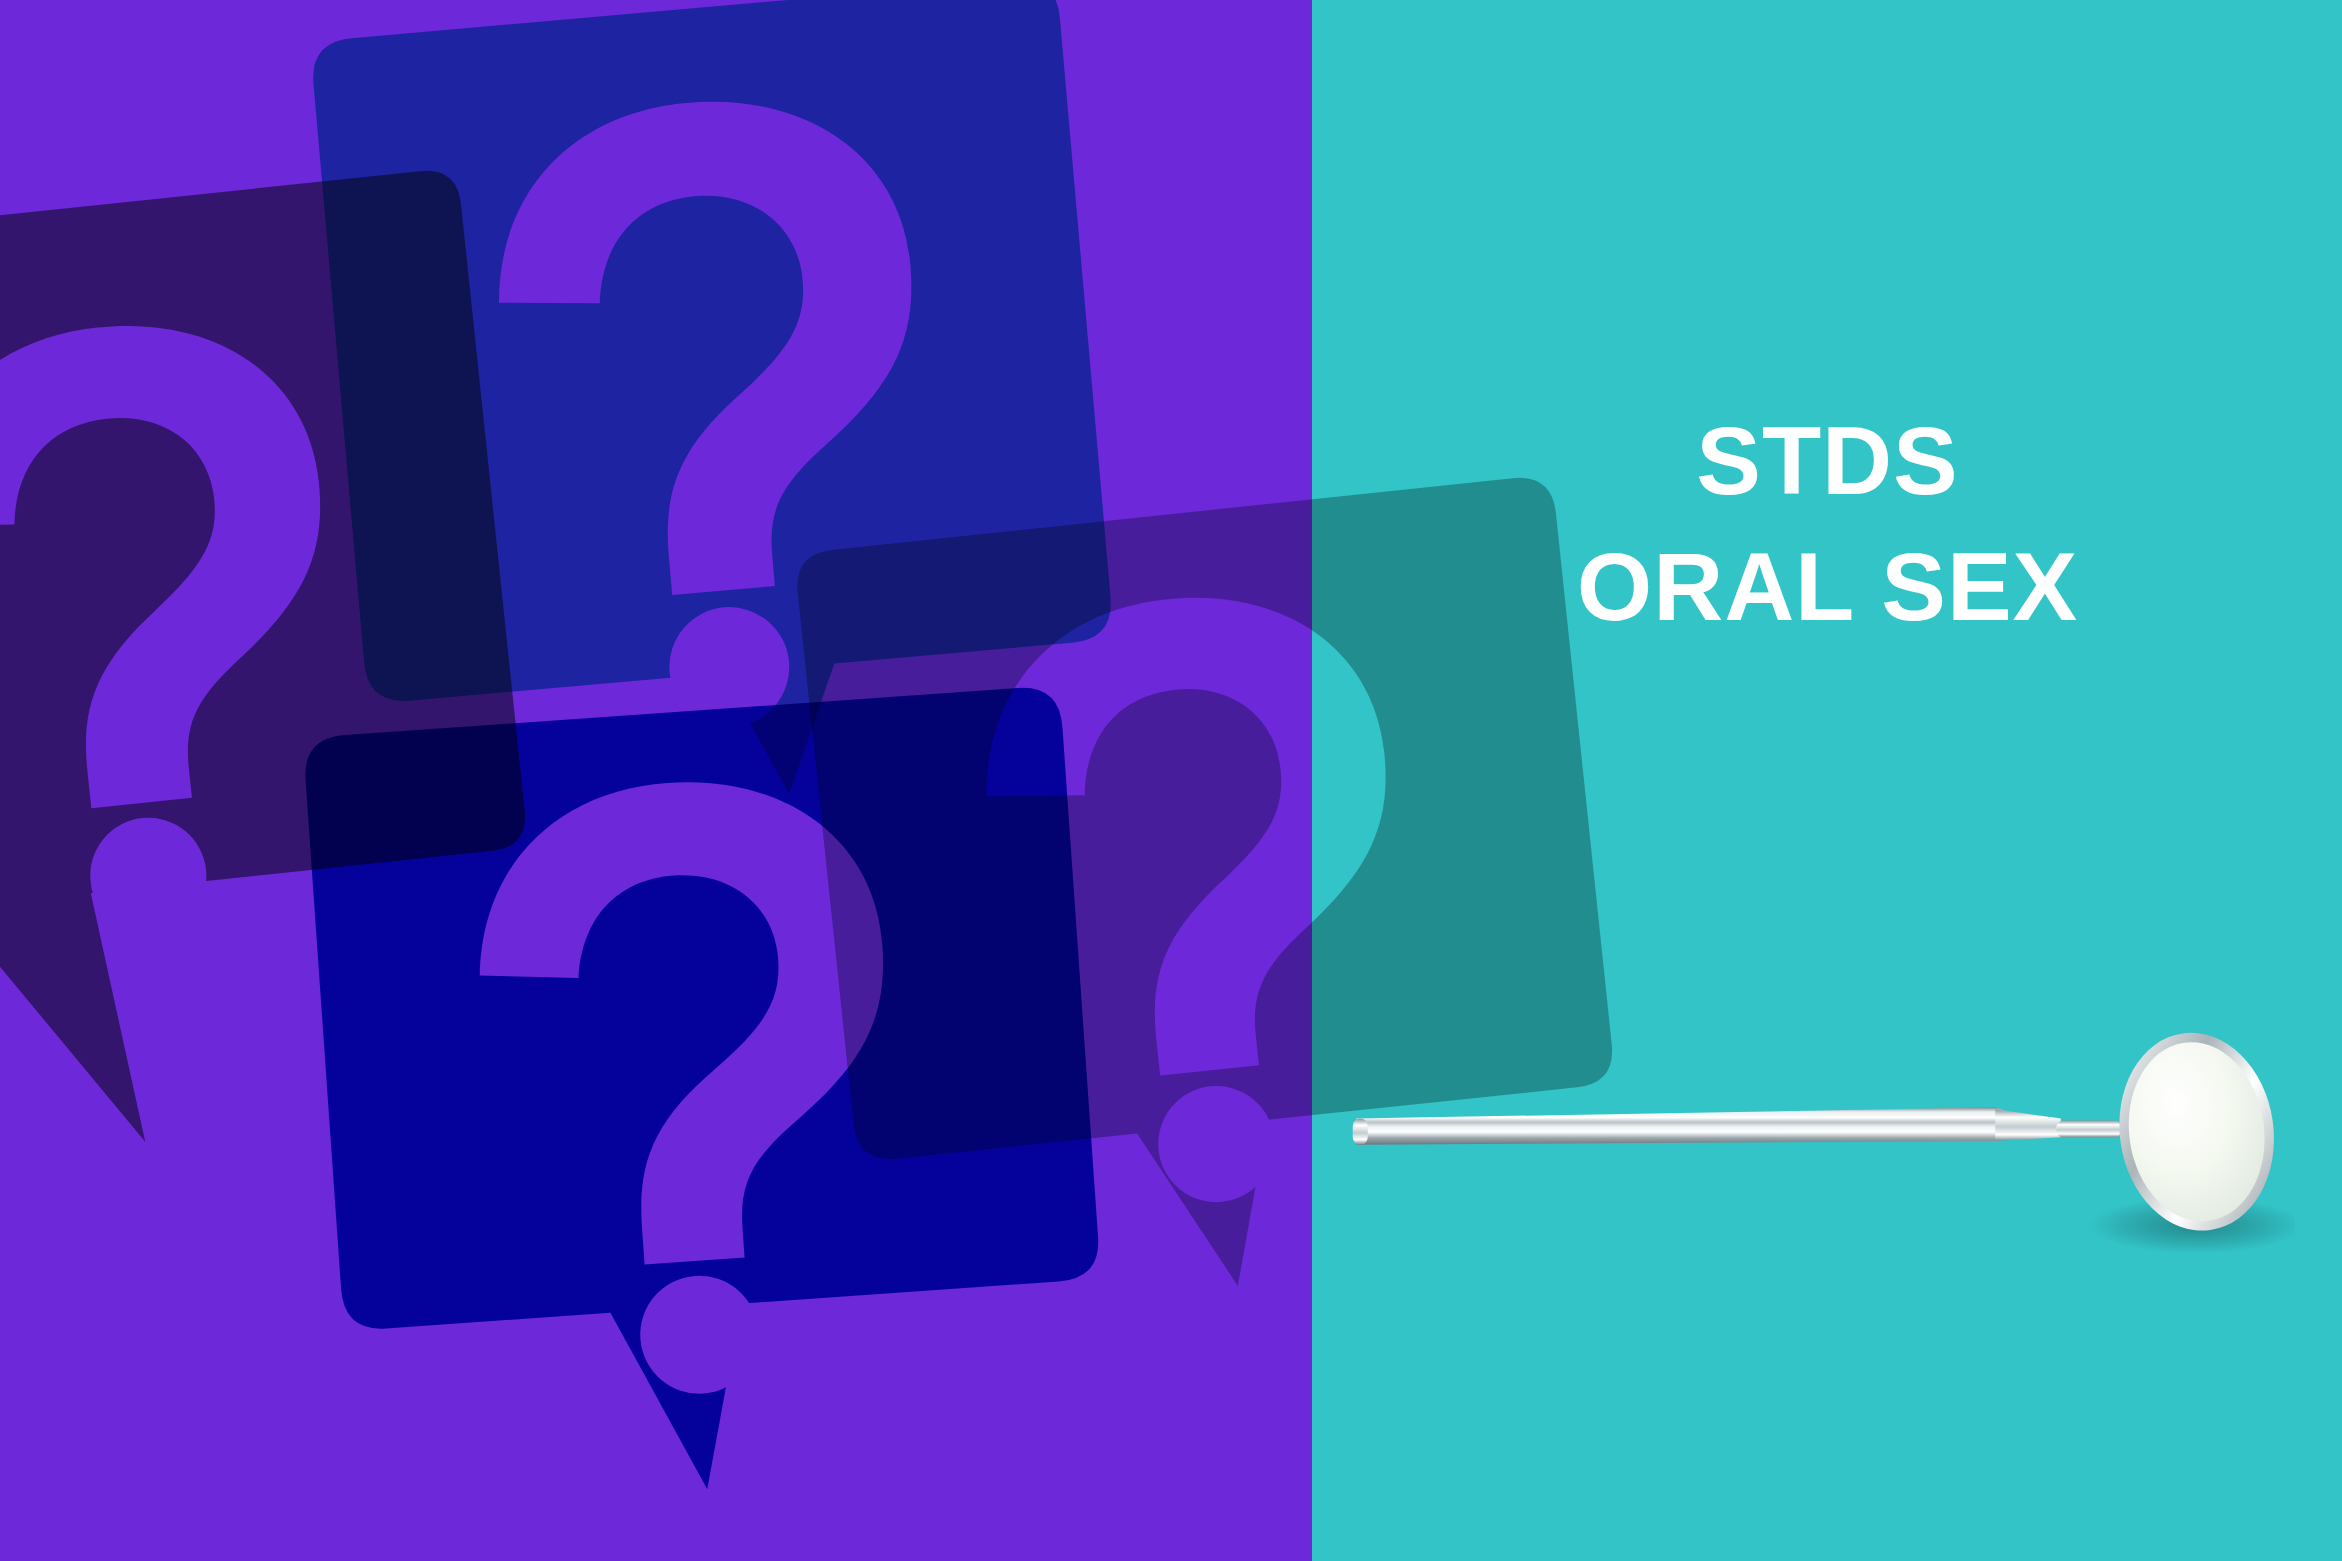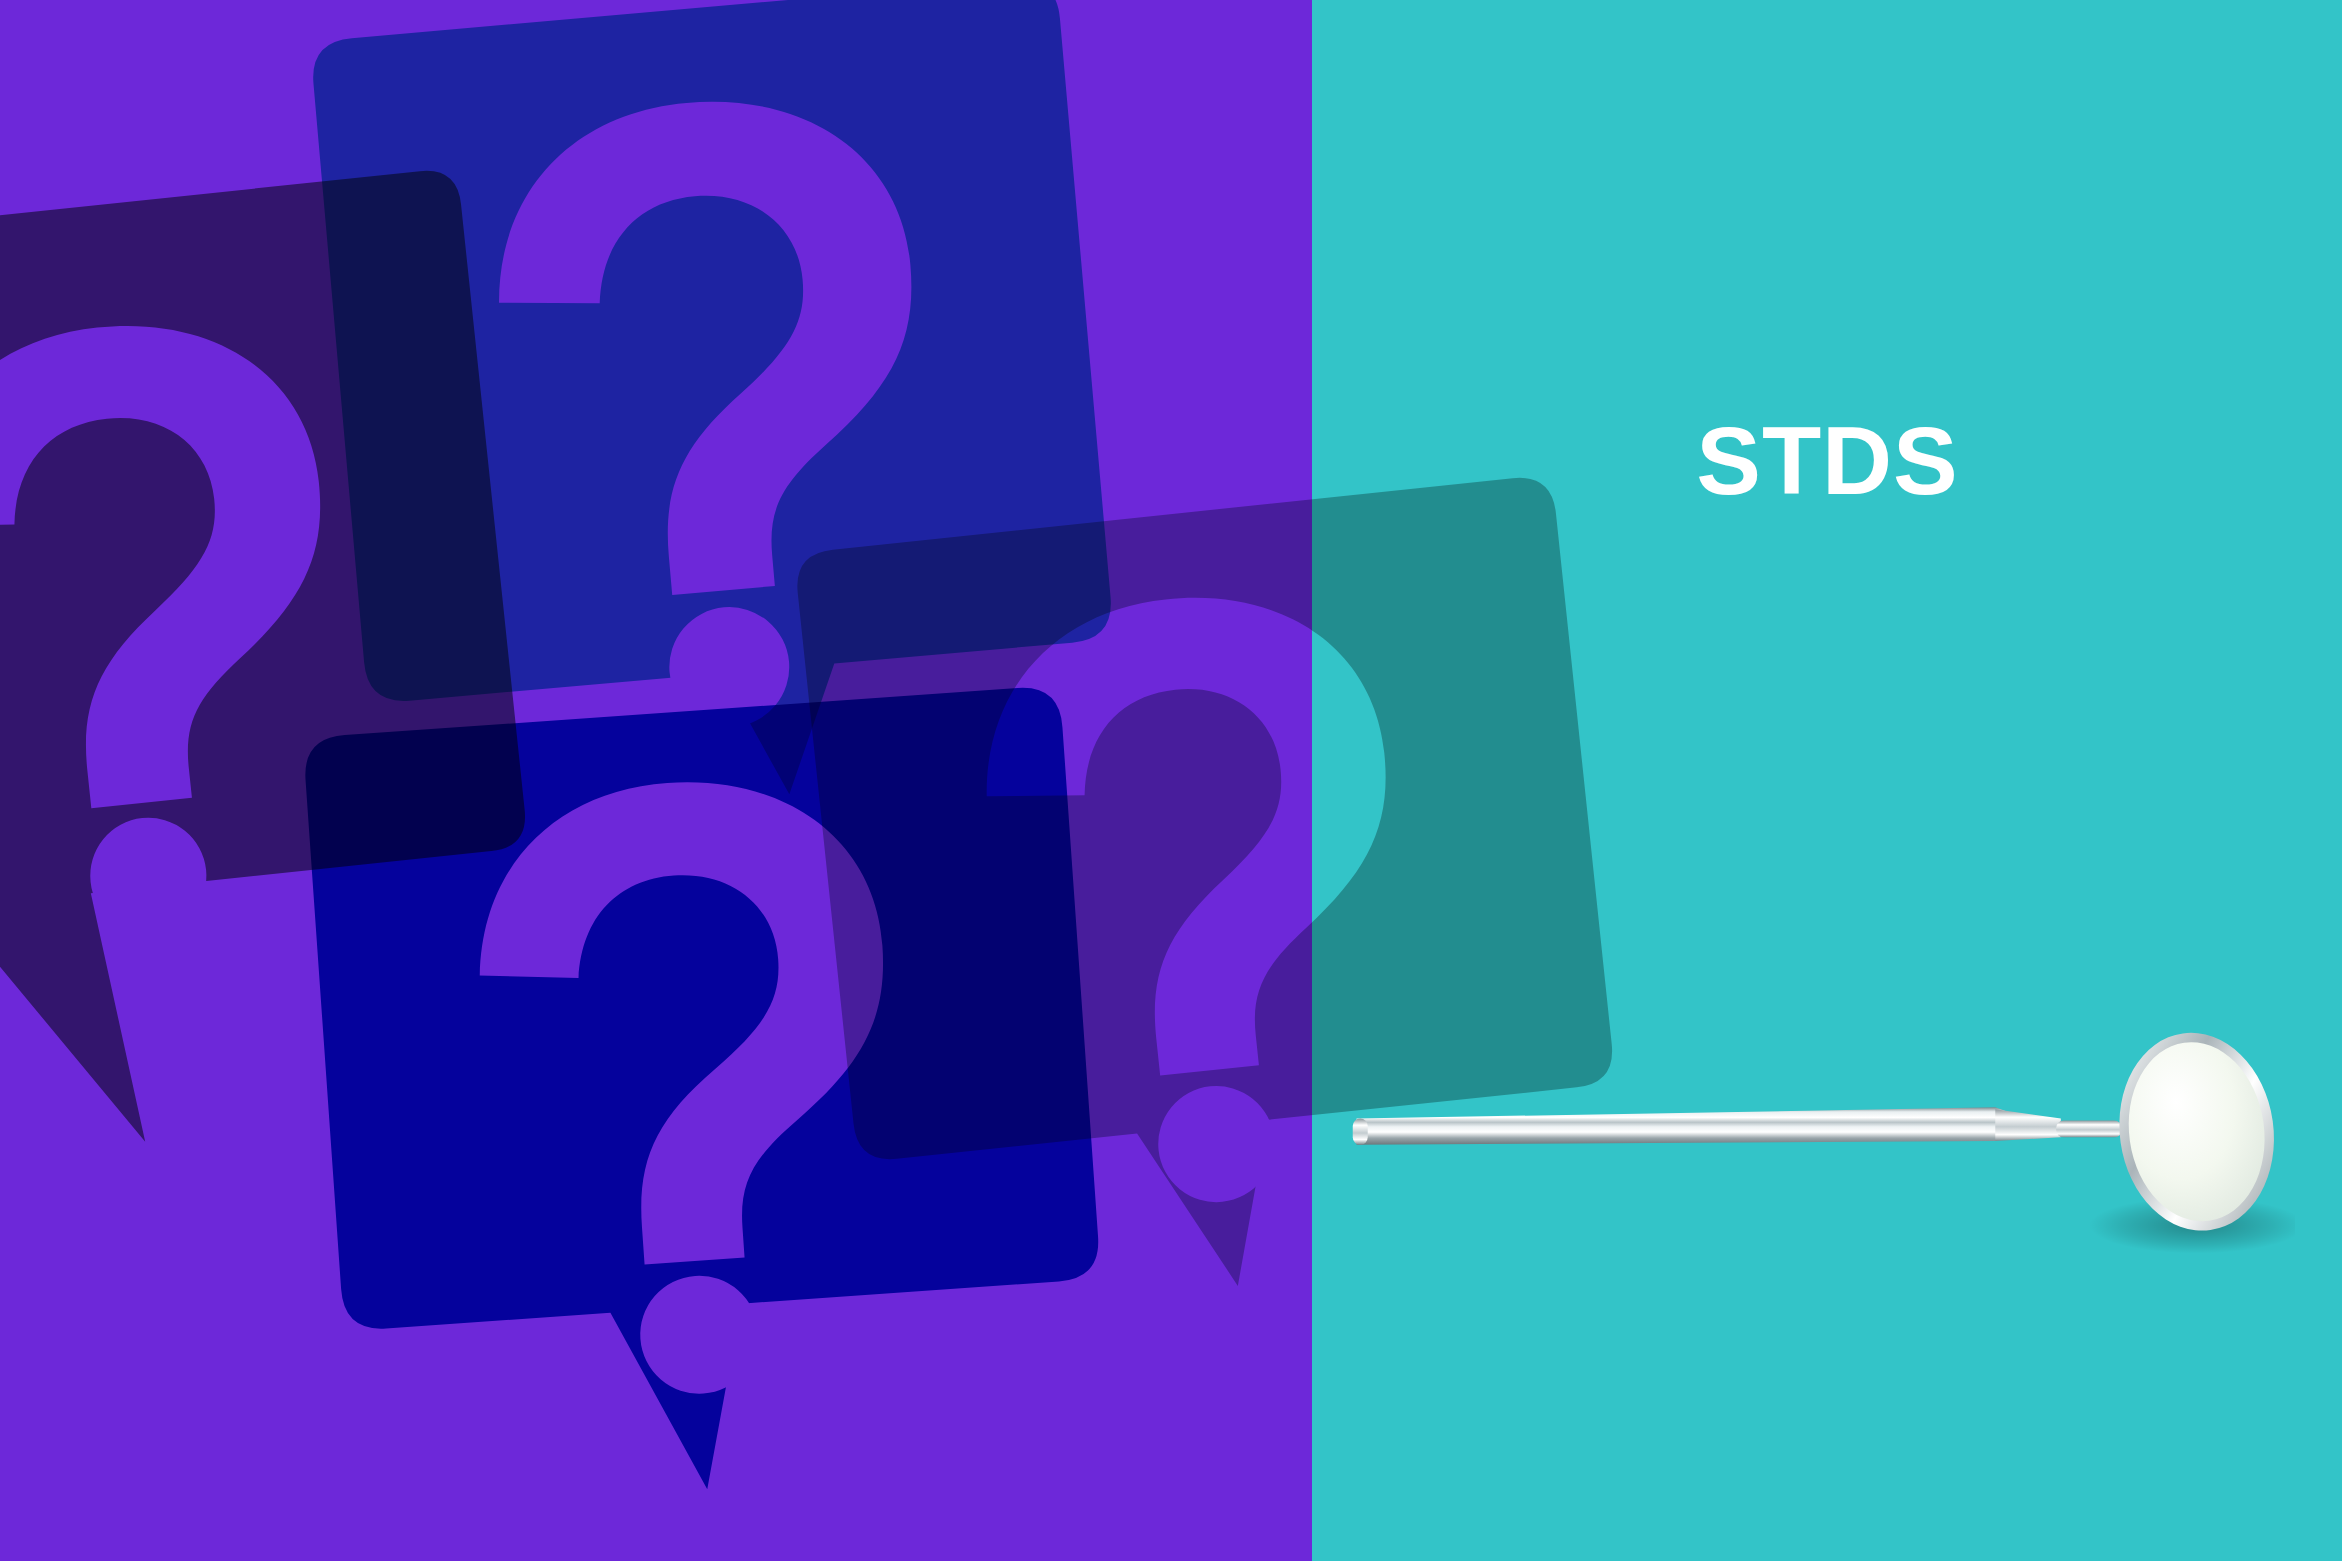--- a/index.html
+++ b/index.html
@@ -202,20 +202,21 @@
                    C 619 452 647 405 647 329
                    C 647 216 557 140 430 140 Z"></path>
           <circle cx="423" cy="730" r="63"></circle>
         </g>
       </g>
     </svg>
   </div>
 
   <div id="headline">
     <span class="ln">STDS</span>
+    <span class="ln">ORAL SEX</span>
   </div>
 
   <div id="mirror">
     <svg width="946" height="272" viewBox="0 0 1010 290" xmlns="http://www.w3.org/2000/svg">
       <defs>
         <linearGradient id="chrome" x1="0" y1="0" x2="0" y2="1">
           <stop offset="0%" stop-color="#7e8b90"></stop>
           <stop offset="12%" stop-color="#e9eff1"></stop>
           <stop offset="27%" stop-color="#ffffff"></stop>
           <stop offset="40%" stop-color="#b9c4c8"></stop>

